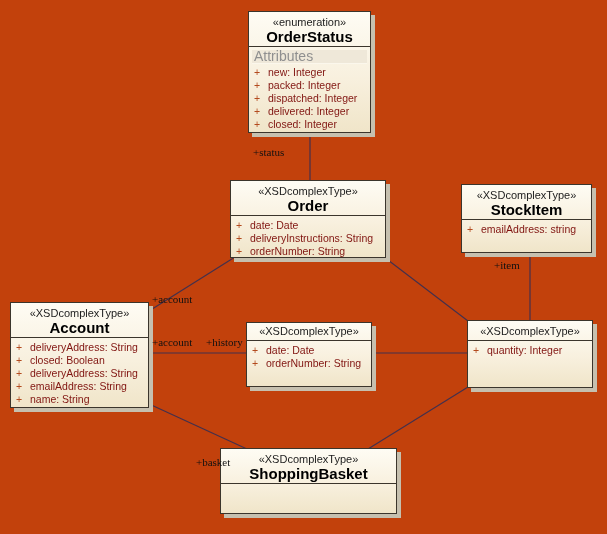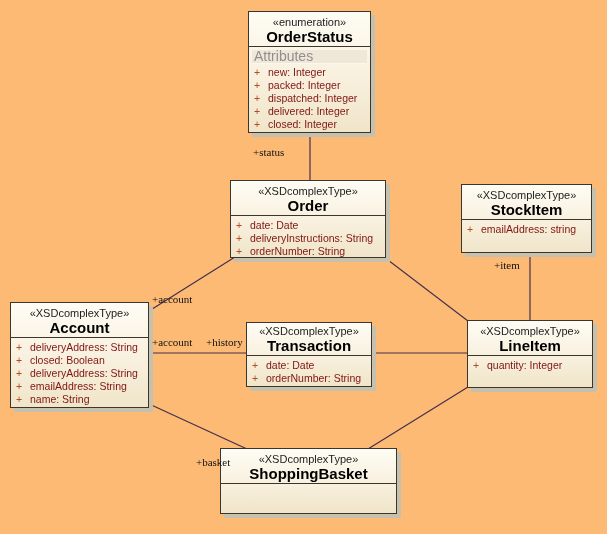--- a/index.html
+++ b/index.html
@@ -1,21 +1,21 @@
 <!DOCTYPE html>
 <html><head>
 <meta charset="utf-8">
 <style>
   html, body { margin: 0; padding: 0; }
   body { font-family: "Liberation Sans", sans-serif; }
   #canvas {
     position: relative;
     width: 607px;
     height: 534px;
-    background: #fdba74;
+    background: #c2410c;
     overflow: hidden;
   }
   svg.connectors {
     position: absolute;
     left: 0; top: 0;
     width: 607px; height: 534px;
   }
   svg.connectors line {
     stroke: #43304D;
     stroke-width: 1.2;
@@ -188,38 +188,36 @@
       <div class="attr-row">
         <span class="attr-vis">+</span>
         <span>name:  String</span>
       </div>
     </div>
   </div>
 
   <div class="uml-class" style="left:246px; top:322px; width:126px; height:65px;">
     <div class="cls-title" style="padding-top:2px;">
       <div class="stereo">«XSDcomplexType»</div>
-      <div class="cname">Transaction</div>
     </div>
     <div class="cls-attrs">
       <div class="attr-row">
         <span class="attr-vis">+</span>
         <span>date:  Date</span>
       </div>
       <div class="attr-row">
         <span class="attr-vis">+</span>
         <span>orderNumber:  String</span>
       </div>
     </div>
   </div>
 
   <div class="uml-class" style="left:467px; top:320px; width:126px; height:68px;">
     <div class="cls-title">
       <div class="stereo">«XSDcomplexType»</div>
-      <div class="cname">LineItem</div>
     </div>
     <div class="cls-attrs">
       <div class="attr-row">
         <span class="attr-vis">+</span>
         <span>quantity:  Integer</span>
       </div>
     </div>
   </div>
 
   <div class="uml-class" style="left:220px; top:448px; width:177px; height:66px;">

